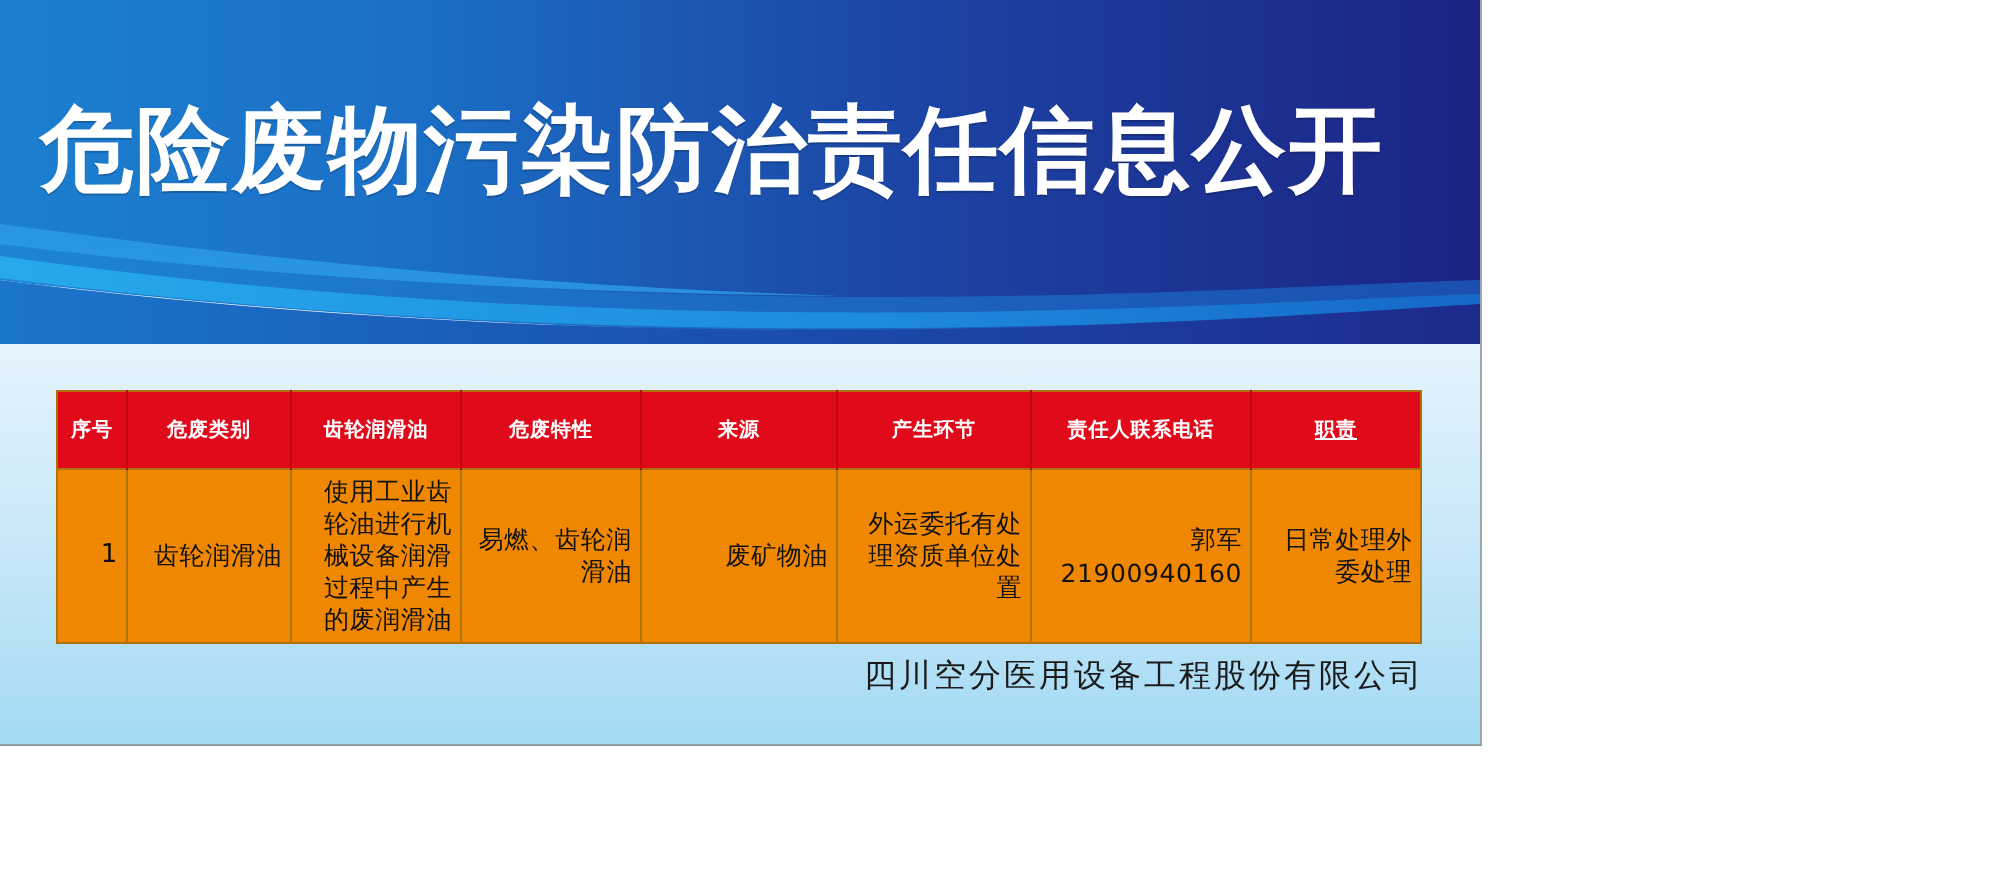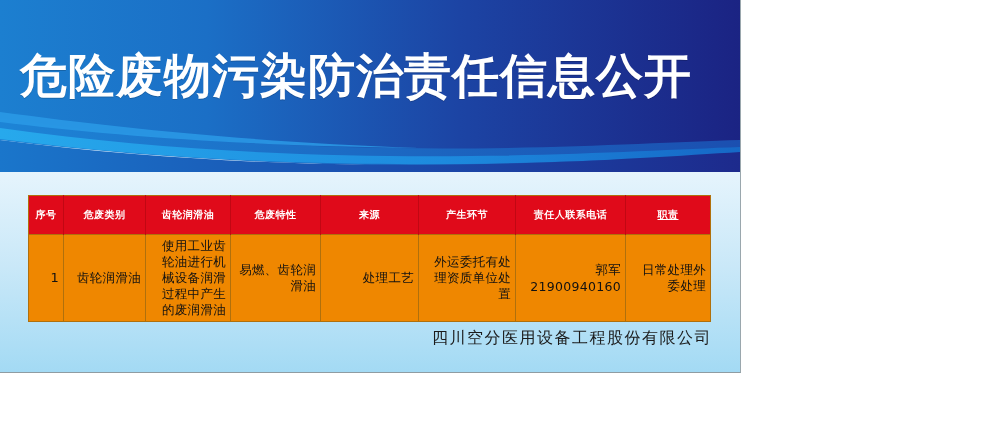--- a/index.html
+++ b/index.html
@@ -112,21 +112,21 @@
   #company {
     position: absolute;
     left: 0;
     top: 328px;
     width: 712px;
     text-align: right;
     font-size: 16px;
     line-height: 22px;
     color: #1b1b1b;
     letter-spacing: 1.5px;
-    font-family: Liberation Mono, monospace;
+    font-family: Liberation Serif, serif;
   }
 </style>
 </head>
 <body>
 
 <div id="poster">
 
   <div id="banner">
     <svg width="741" height="172" viewBox="0 0 741 172" xmlns="http://www.w3.org/2000/svg">
       <defs>
@@ -187,21 +187,21 @@
         <th>责任人联系电话</th>
         <th>职责</th>
       </tr>
     </thead>
     <tbody>
       <tr>
         <td class="num">1</td>
         <td>齿轮润滑油</td>
         <td>使用工业齿轮油进行机械设备润滑过程中产生的废润滑油</td>
         <td>易燃、齿轮润滑油</td>
-        <td>处理工艺</td>
+        <td>废矿物油</td>
         <td>外运委托有处理资质单位处置</td>
         <td class="phone">
           <div>郭军</div>
           <div>21900940160</div>
         </td>
         <td>日常处理外委处理</td>
       </tr>
     </tbody>
   </table>
 

